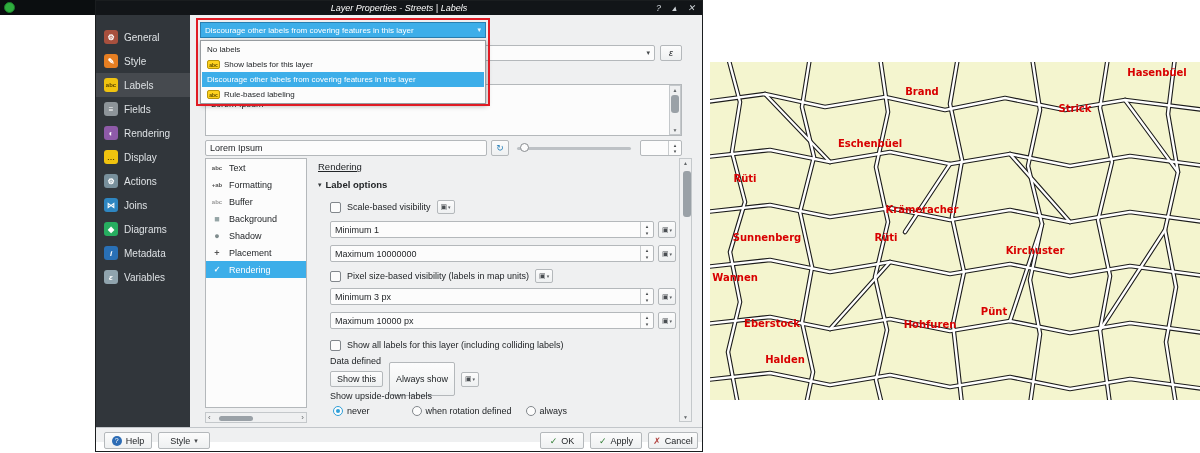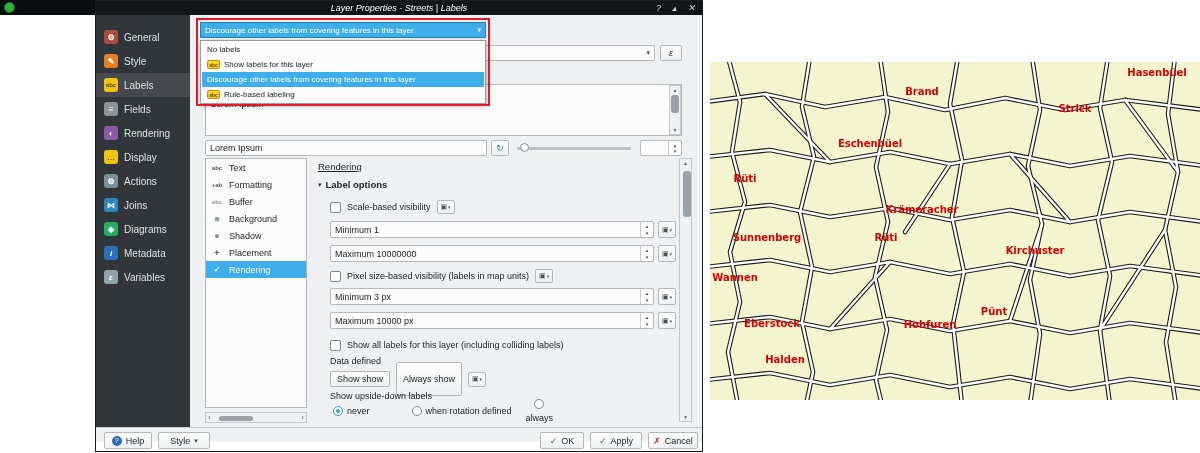--- a/index.html
+++ b/index.html
@@ -286,40 +286,40 @@
     </span>
 
   <div class="abs cb-row" style="left:330px;top:338px;height:14px;">
     <span class="checkbox"></span>
     <span class="lbl9">Show all labels for this layer (including colliding labels)</span>
   </div>
 
   <div class="abs lbl9" style="left:330px;top:356px;">Data defined</div>
 
   <div class="abs" style="left:330px;top:371px;height:16px;display:flex;align-items:center;gap:6px;">
-    <span class="btn" style="height:16px;padding:0 6px;">Show show</span>
+    <span class="btn" style="height:16px;padding:0 6px;">Show this</span>
     <span class="btn" style="height:16px;padding:16px 6px;">Always show</span>
     <span class="ddbtn" style="width:18px;height:15px;">
         <span>▣</span>
         <span class="mini">▾</span>
       </span>
   </div>
 
   <div class="abs lbl9" style="left:330px;top:391px;">Show upside-down labels</div>
 
   <div class="abs" style="left:333px;top:405px;height:12px;display:flex;align-items:center;gap:14px;">
     <span style="display:flex;align-items:center;gap:4px;">
         <span class="radio on"></span>
         <span class="lbl9">never</span>
       </span>
     <span style="display:flex;align-items:center;gap:4px;margin-left:28px;">
         <span class="radio"></span>
         <span class="lbl9">when rotation defined</span>
       </span>
-    <span style="display:flex;align-items:center;gap:4px;flex-direction:column;">
+    <span style="display:flex;align-items:flex-end;gap:4px;">
         <span class="radio"></span>
         <span class="lbl9">always</span>
       </span>
   </div>
 
   <div class="abs sb-v" style="left:679px;top:158px;width:13px;height:264px;">
     <span>▲</span>
     <span>▼</span>
     <span class="thumb" style="left:2.5px;top:12px;width:8px;height:46px;"></span>
   </div>

